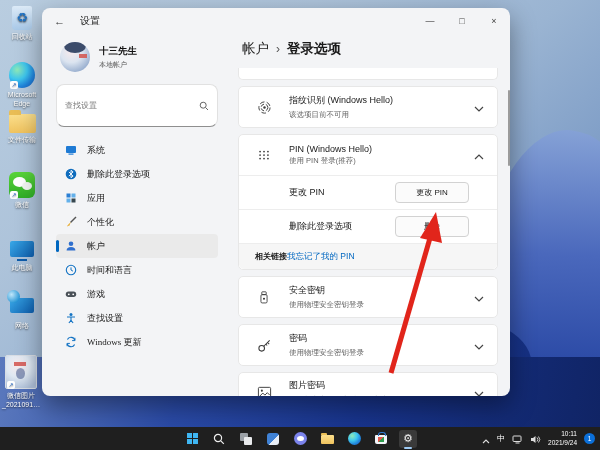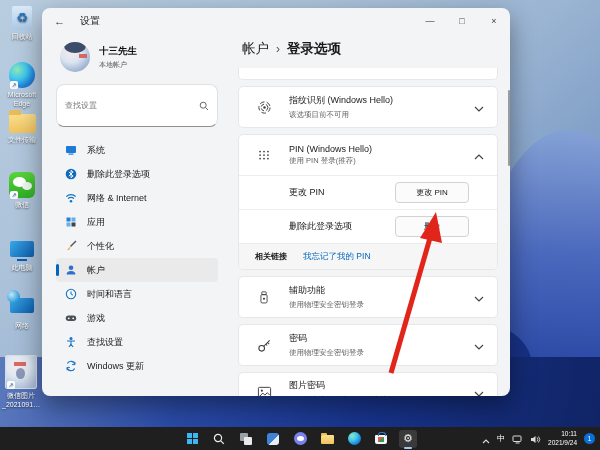--- a/index.html
+++ b/index.html
@@ -54,21 +54,21 @@
   .userrow{display:flex;align-items:center;gap:9px;margin:4px 0 12px 4px;}
   .avatar{width:30px;height:30px;border-radius:50%;position:relative;overflow:hidden;
     background:radial-gradient(circle at 38% 32%,#f7eaec 0%,#dbe4f0 40%,#93aacc 80%,#7289b8 100%);}
   .avatar::before{content:'';position:absolute;left:4px;top:-3px;width:22px;height:14px;border-radius:50%;background:#3c4c6b;}
   .avatar::after{content:'';position:absolute;right:3px;top:12px;width:8px;height:4px;background:#d4534c;opacity:.85;}
   .user-name{font-size:9.5px;font-weight:bold;color:#111;}
   .user-type{font-size:7px;color:#555;margin-top:2px;}
   .searchbox{height:21px;background:#fff;border:1px solid #e1e1e1;border-bottom:1px solid #8f8f8f;border-radius:8px;
     display:flex;align-items:center;justify-content:space-between;padding:10px 8px;}
   .search-ph{font-size:8px;color:#767676;}
-  .nav{margin-top:11px;}
+  .nav{margin-top:11px;font-family:Liberation Serif, serif;}
   .nav-item{position:relative;display:flex;align-items:center;gap:10px;height:24px;padding:0 8px;border-radius:4px;
     font-size:9px;color:#1b1b1b;}
   .nav-item.selected{background:#eaeaea;}
   .nav-item.selected::before{content:'';position:absolute;left:0;top:6px;bottom:6px;width:3px;border-radius:2px;background:#0067c0;}
   .nav-ico{width:13px;height:13px;display:flex;align-items:center;justify-content:center;flex-shrink:0;}
 
   
   .content{flex:1;position:relative;box-sizing:border-box;padding:0 12px 0 10px;}
   .breadcrumb{display:flex;align-items:center;gap:7px;margin:6px 0 10px 4px;font-size:13.5px;color:#1a1a1a;}
   .bc-sep{color:#555;font-size:12px;}
@@ -78,21 +78,21 @@
   .card.partial{height:11px;border-top:none;border-radius:0 0 5px 5px;}
   .card-head{display:flex;align-items:center;height:40px;padding:0 13px 0 16px;gap:16px;}
   .card-ico{width:18px;display:flex;align-items:center;justify-content:center;flex-shrink:0;}
   .card-titles{flex:1;min-width:0;}
   .card-title{font-size:9px;color:#191919;}
   .card-sub{font-size:7.5px;color:#636363;margin-top:2.5px;}
   .pin-row{display:flex;align-items:center;height:33px;padding:0 28px 0 50px;border-top:1px solid #ededed;}
   .pin-label{flex:1;font-size:9px;color:#1b1b1b;}
   .btn{min-width:74px;height:21px;box-sizing:border-box;background:#fbfbfb;border:1px solid #d2d2d2;border-radius:4px;
     font-size:8px;color:#1a1a1a;display:flex;align-items:center;justify-content:center;}
-  .related{display:flex;align-items:center;gap:16px;height:25px;padding:0 16px;background:#f6f6f6;
+  .related{display:flex;align-items:center;height:25px;padding:0 16px;background:#f6f6f6;
     border-top:1px solid #ededed;border-radius:0 0 5px 5px;}
   .related-label{font-size:8px;font-weight:bold;color:#1b1b1b;}
   .related-link{font-size:8.5px;color:#0067c0;}
   .scroll-thumb{position:absolute;right:0;top:56px;width:2px;height:76px;background:#9b9b9b;border-radius:2px;}
 
   
   .arrow-overlay{position:absolute;left:0;top:0;pointer-events:none;z-index:60;}
 
   
   .taskbar{position:absolute;left:0;right:0;bottom:0;height:23px;background:#1f1f1f;z-index:40;}
@@ -209,30 +209,20 @@
                 <svg width="12" height="12" viewBox="0 0 12 12">
                   <circle cx="6" cy="6" r="5.3" fill="#0f6cbd"></circle>
                   <path d="M3.9 3.9 L8.1 8.1 L6 9.7 V2.3 L8.1 3.9 L3.9 8.1" stroke="#fff" stroke-width="0.9" fill="none"></path>
                 </svg>
               </span>
             <span>删除此登录选项</span>
           </div>
           <div class="nav-item">
             <span class="nav-ico">
                 <svg width="12" height="12" viewBox="0 0 12 12">
-                  <path d="M1.3 4.6 A6.6 6.6 0 0 1 10.7 4.6" stroke="#1574c4" stroke-width="1.2" fill="none"></path>
-                  <path d="M3 6.6 A4.2 4.2 0 0 1 9 6.6" stroke="#1574c4" stroke-width="1.2" fill="none"></path>
-                  <circle cx="6" cy="9.3" r="1.3" fill="#1574c4"></circle>
-                </svg>
-              </span>
-            <span>网络 &amp; Internet</span>
-          </div>
-          <div class="nav-item">
-            <span class="nav-ico">
-                <svg width="12" height="12" viewBox="0 0 12 12">
                   <rect x="1.5" y="1.5" width="4" height="4" fill="#2a7fd4"></rect>
                   <rect x="6.5" y="1.5" width="4" height="4" fill="#63b0ea"></rect>
                   <rect x="1.5" y="6.5" width="4" height="4" fill="#63b0ea"></rect>
                   <rect x="6.5" y="6.5" width="4" height="4" fill="#37474f"></rect>
                 </svg>
               </span>
             <span>应用</span>
           </div>
           <div class="nav-item">
             <span class="nav-ico">
@@ -365,21 +355,21 @@
           <div class="card">
             <div class="card-head">
               <span class="card-ico">
                   <svg width="14" height="15" viewBox="0 0 16 16">
                     <rect x="5.5" y="1.5" width="5" height="3.2" rx="0.6" fill="none" stroke="#3a3a3a" stroke-width="1"></rect>
                     <rect x="4.5" y="4.7" width="7" height="9.5" rx="1.4" fill="none" stroke="#3a3a3a" stroke-width="1"></rect>
                     <circle cx="8" cy="9.5" r="1.2" fill="#3a3a3a"></circle>
                   </svg>
                 </span>
               <span class="card-titles">
-                <div class="card-title">辅助功能</div>
+                <div class="card-title">安全密钥</div>
                 <div class="card-sub">使用物理安全密钥登录</div>
               </span>
               <span><svg width="10" height="6" viewBox="0 0 10 6">
                     <path d="M1 1 L5 5 L9 1" stroke="#454545" stroke-width="1.2" fill="none"></path>
                   </svg></span>
             </div>
           </div>
 
           <div class="card">
             <div class="card-head">

